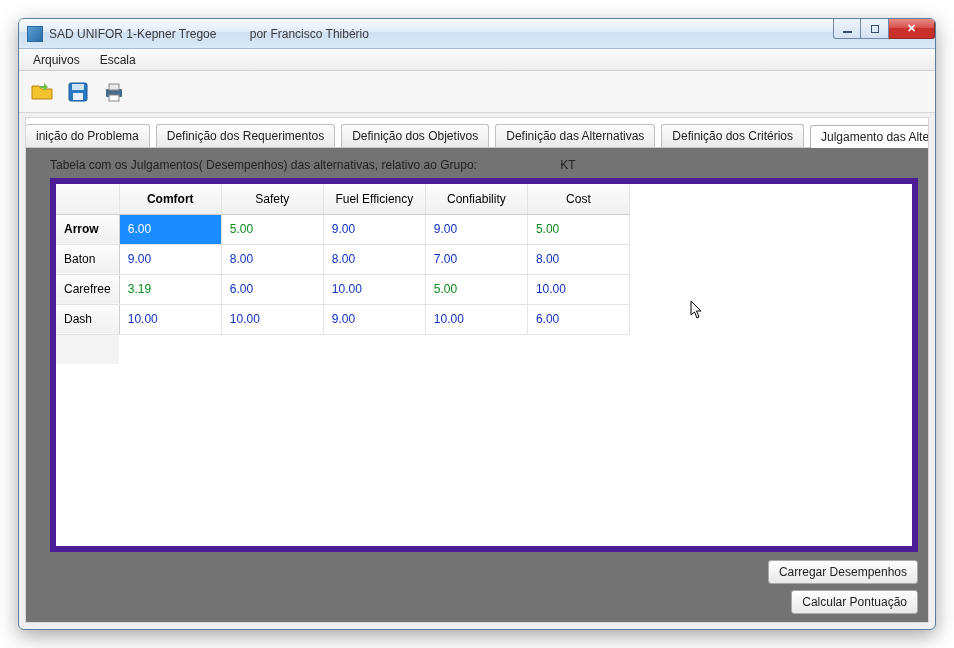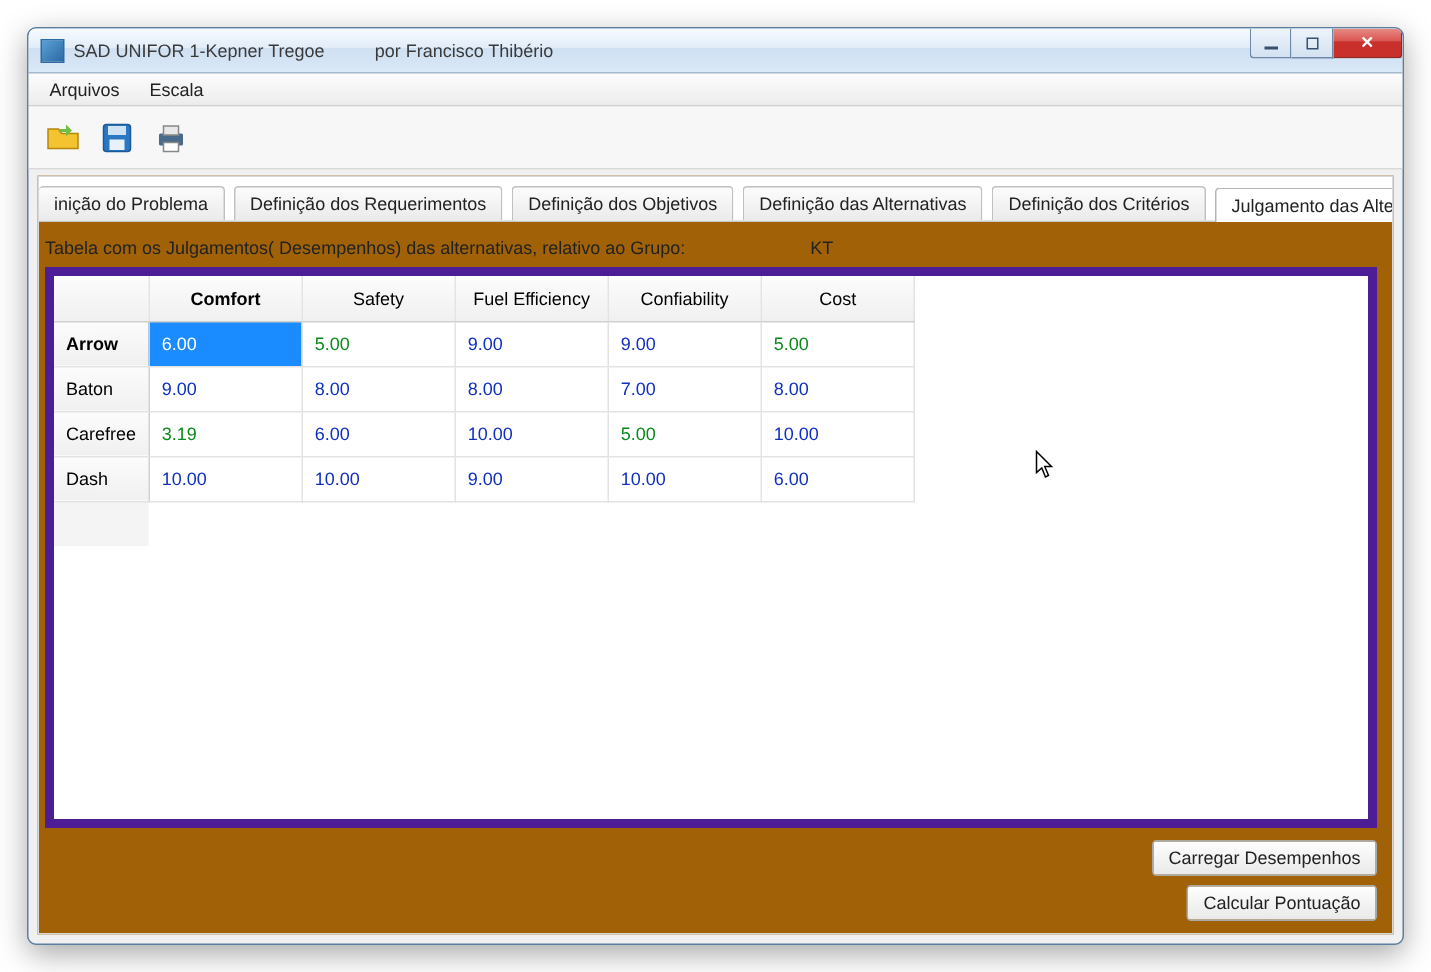--- a/index.html
+++ b/index.html
@@ -78,21 +78,21 @@
     border-bottom:1px solid #d8d8d8;
     display:flex; align-items:center; gap:6px;
     padding-left:8px;
   }
   .tb-btn { width:30px;height:30px;display:flex;align-items:center;justify-content:center;}
   .folder-icon svg, .save-icon svg, .print-icon svg { width:24px;height:24px;}
   
   
   .content {
     flex:1;
-    background:#a16207;
+    background:#737373;
     border:1px solid #d8d8d8;
     margin:4px 6px 6px 6px;
     display:flex; flex-direction:column;
     overflow:hidden;
     justify-content:center;
   }
   
   .tabstrip {
     display:flex; align-items:flex-end;
     padding:6px 6px 0 6px;
@@ -115,21 +115,21 @@
   .tab.active {
     background:#fff;
     position:relative;
     top:1px;
     border-color:#b5b5b5;
   }
 
   
   .panel {
     flex:1;
-    padding:10px 10px 8px 4px;
+    padding:10px 10px 8px 24px;
     display:flex; flex-direction:column;
     overflow:hidden;
   }
   .desc-row { margin-bottom:6px; color:#222;}
   .desc-row .grp { display:inline-block; margin-left:80px;}
   
   
   .grid {
     border:6px solid #4c1d95;
     flex:1;

